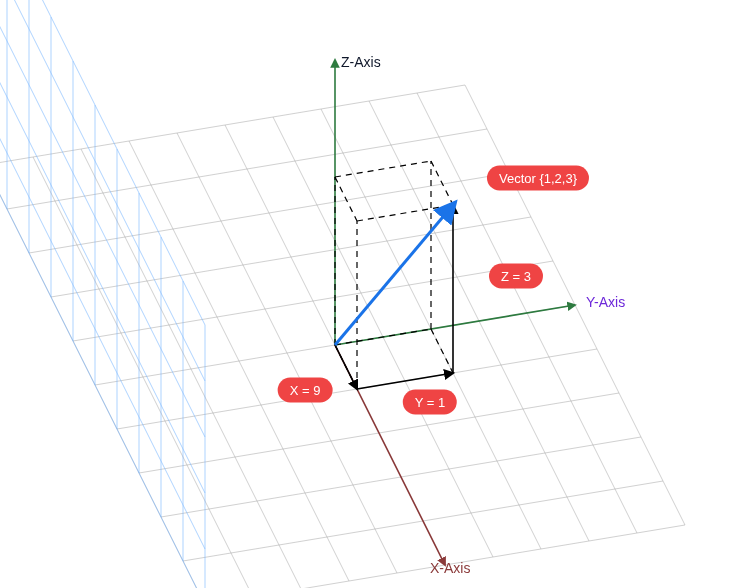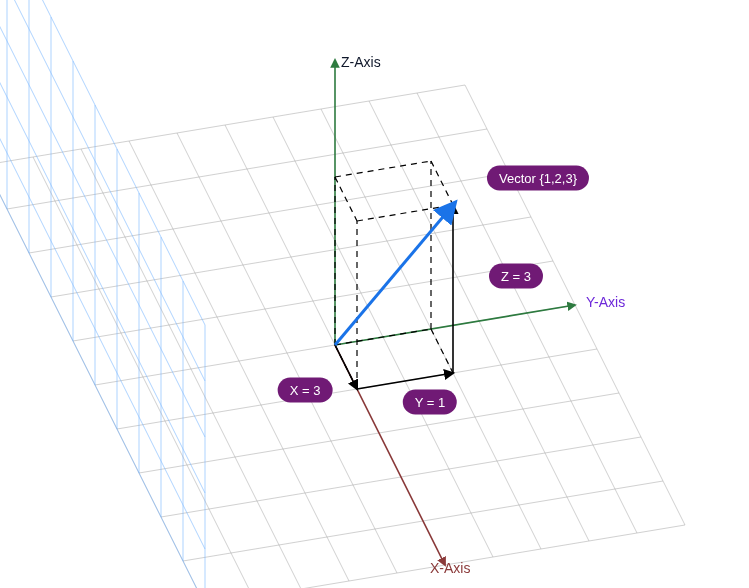--- a/index.html
+++ b/index.html
@@ -17,21 +17,21 @@
     top: 0;
     left: 0;
   }
   .axis-label {
     position: absolute;
     font-size: 14px;
     font-weight: 400;
   }
   .pill {
     position: absolute;
-    background: #701a75;
+    background: #ef4444;
     color: #fff;
     font-size: 13px;
     font-weight: 500;
     padding: 5px 12px;
     border-radius: 999px;
     white-space: nowrap;
     transform: translate(-50%, -50%);
   }
 </style>
 </head>
@@ -133,16 +133,16 @@
     <line x1="453" y1="373" x2="453" y2="205" marker-end="url(#arrow-black)"></line>
   </g>
 
   <line x1="335" y1="345" x2="453" y2="205" stroke="#1a73e8" stroke-width="3" marker-end="url(#arrow-blue)"></line>
 </svg>
 
 <div class="axis-label" style="left:341px; top:54px; color:#0f172a;">Z-Axis</div>
 <div class="axis-label" style="left:586px; top:294px; color:#6d28d9;">Y-Axis</div>
 <div class="axis-label" style="left:430px; top:560px; color:#8b3a3a;">X-Axis</div>
 
-<div class="pill" style="left:305px; top:390px;">X = 3</div>
+<div class="pill" style="left:305px; top:390px;">X = 9</div>
 <div class="pill" style="left:430px; top:402px;">Y = 1</div>
 <div class="pill" style="left:516px; top:276px;">Z = 3</div>
 <div class="pill" style="left:538px; top:178px;">Vector {1,2,3}</div>
 
 </body></html>

